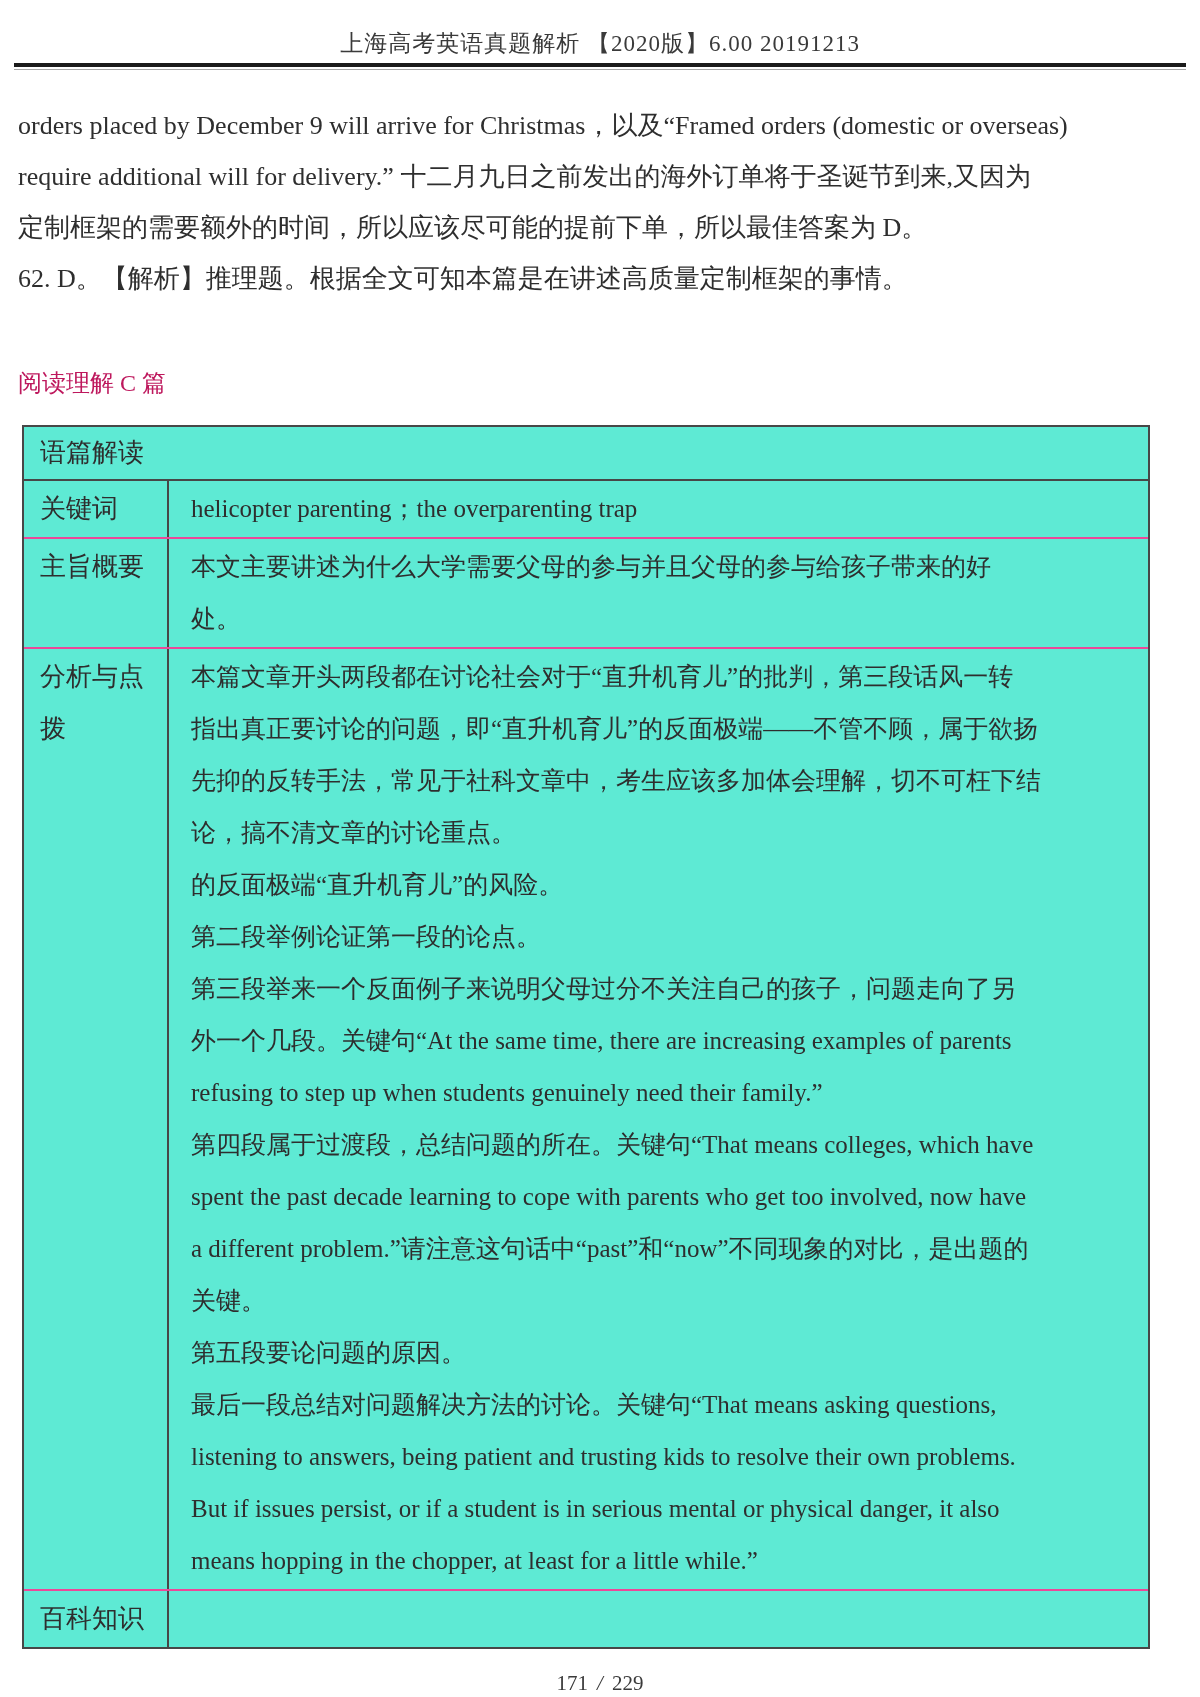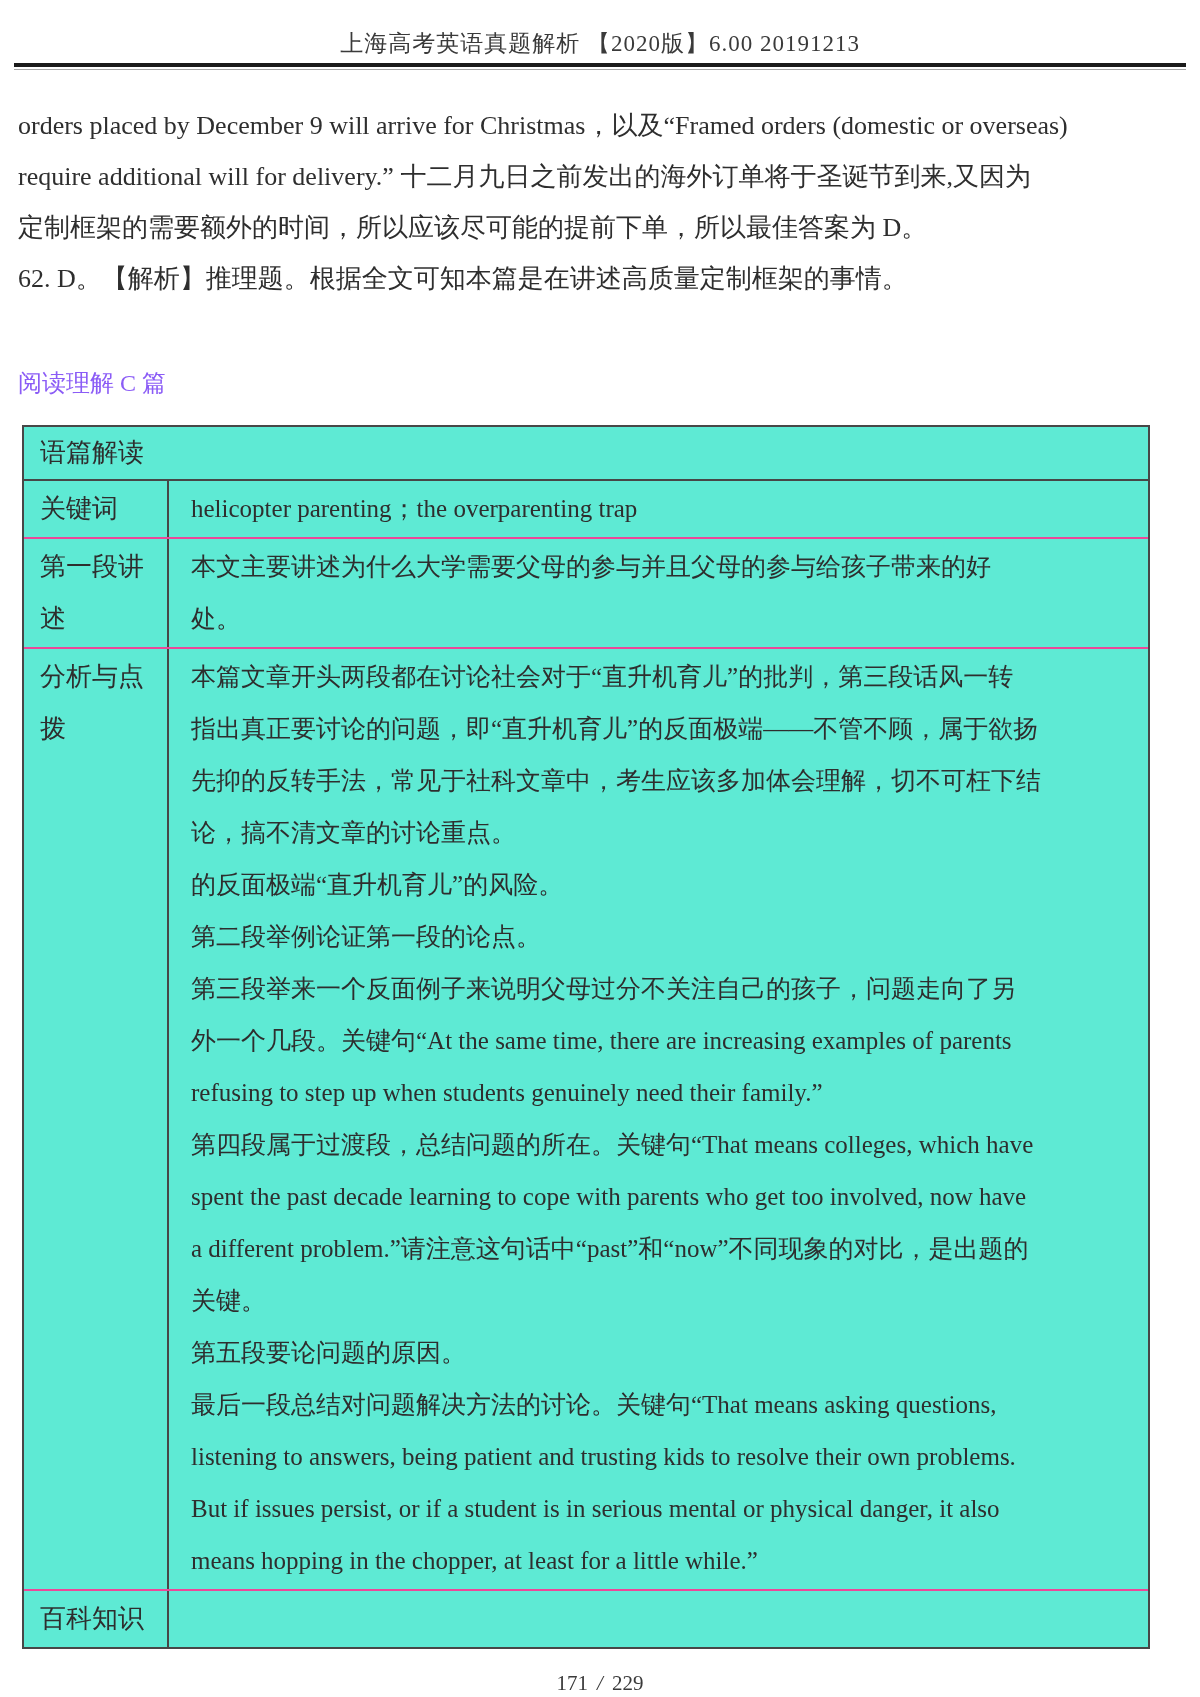--- a/index.html
+++ b/index.html
@@ -53,21 +53,21 @@
   }
   .answer-para {
     margin-top: 0;
   }
   
   .section-heading {
     margin: 64px 0 0 18px;
     font-size: 24px;
     font-weight: normal;
     line-height: 30px;
-    color: #8b5cf6;
+    color: #be185d;
   }
   
   .doc-table {
     margin: 27px 0 0 22px;
     width: 1128px;
     border: 2px solid #474747;
     box-sizing: border-box;
     background: #5eead4;
   }
   .t-caption-row {
@@ -148,21 +148,21 @@
     </div>
 
     <div class="t-row">
       <div class="t-label">关键词</div>
       <div class="t-content">
           <div class="tline">helicopter parenting；the overparenting trap</div>
         </div>
     </div>
 
     <div class="t-row">
-      <div class="t-label">第一段讲述</div>
+      <div class="t-label">主旨概要</div>
       <div class="t-content">
           <div class="tline">本文主要讲述为什么大学需要父母的参与并且父母的参与给孩子带来的好</div>
           <div class="tline">处。</div>
         </div>
     </div>
 
     <div class="t-row">
       <div class="t-label">分析与点拨</div>
       <div class="t-content">
           <div class="tline">本篇文章开头两段都在讨论社会对于“直升机育儿”的批判，第三段话风一转</div>

